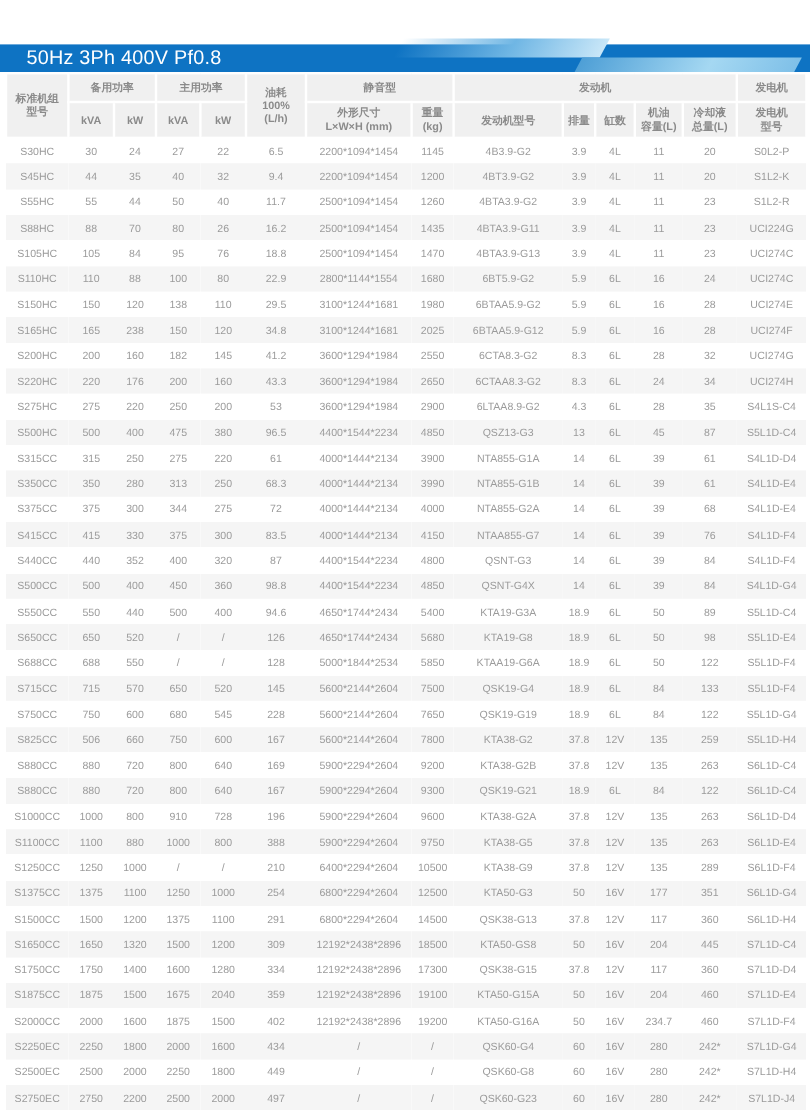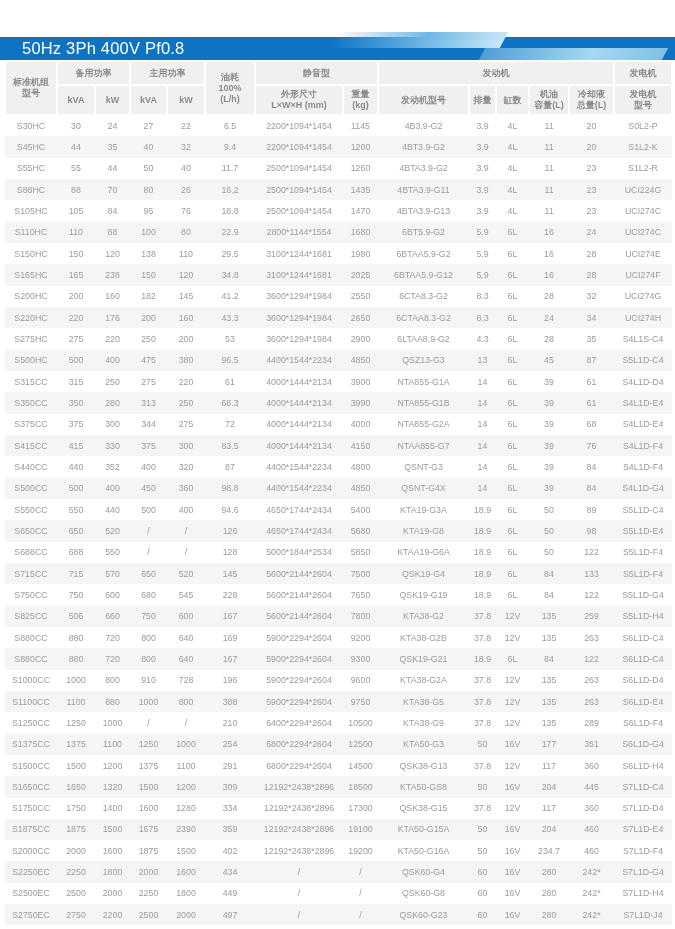--- a/index.html
+++ b/index.html
@@ -649,21 +649,21 @@
         <td>12V</td>
         <td>117</td>
         <td>360</td>
         <td>S7L1D-D4</td>
       </tr>
       <tr>
         <td>S1875CC</td>
         <td>1875</td>
         <td>1500</td>
         <td>1675</td>
-        <td>2390</td>
+        <td>2040</td>
         <td>359</td>
         <td>12192*2438*2896</td>
         <td>19100</td>
         <td>KTA50-G15A</td>
         <td>50</td>
         <td>16V</td>
         <td>204</td>
         <td>460</td>
         <td>S7L1D-E4</td>
       </tr>

